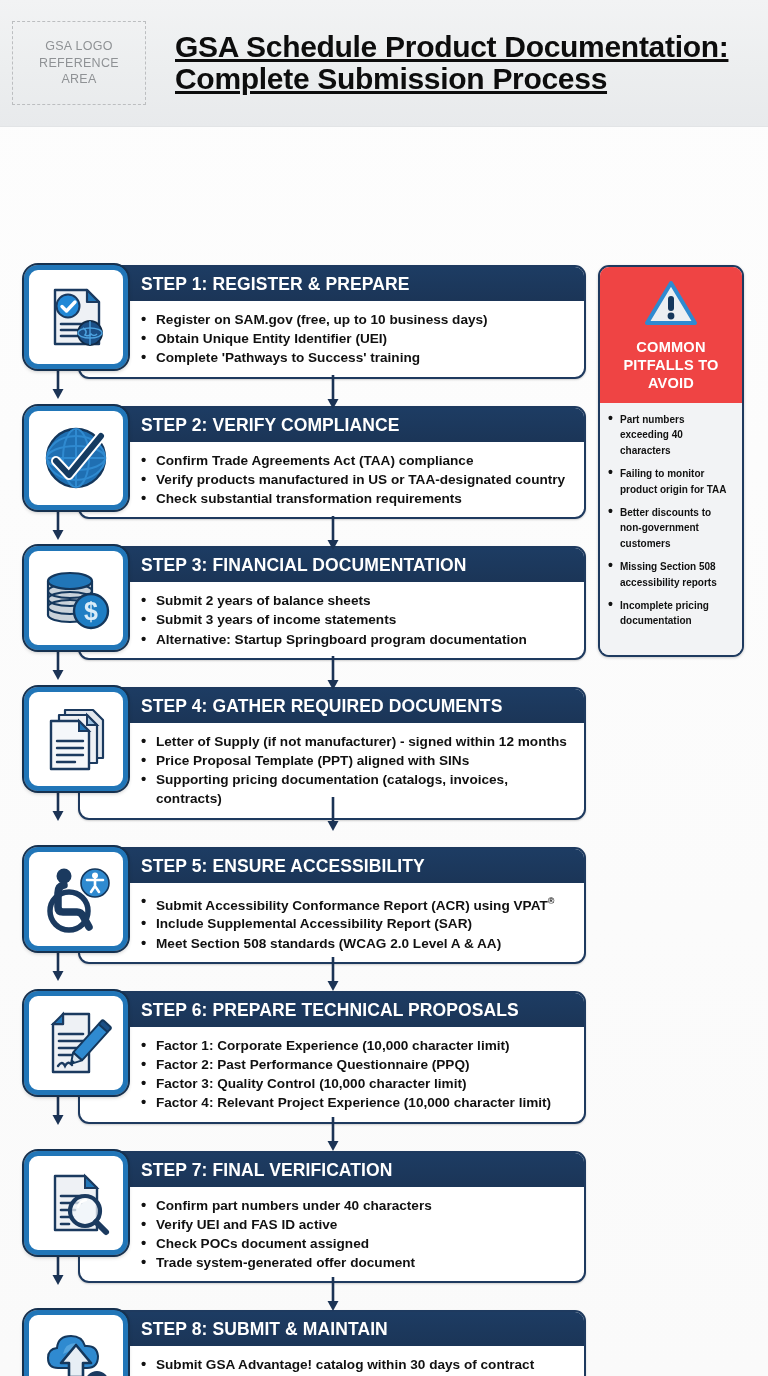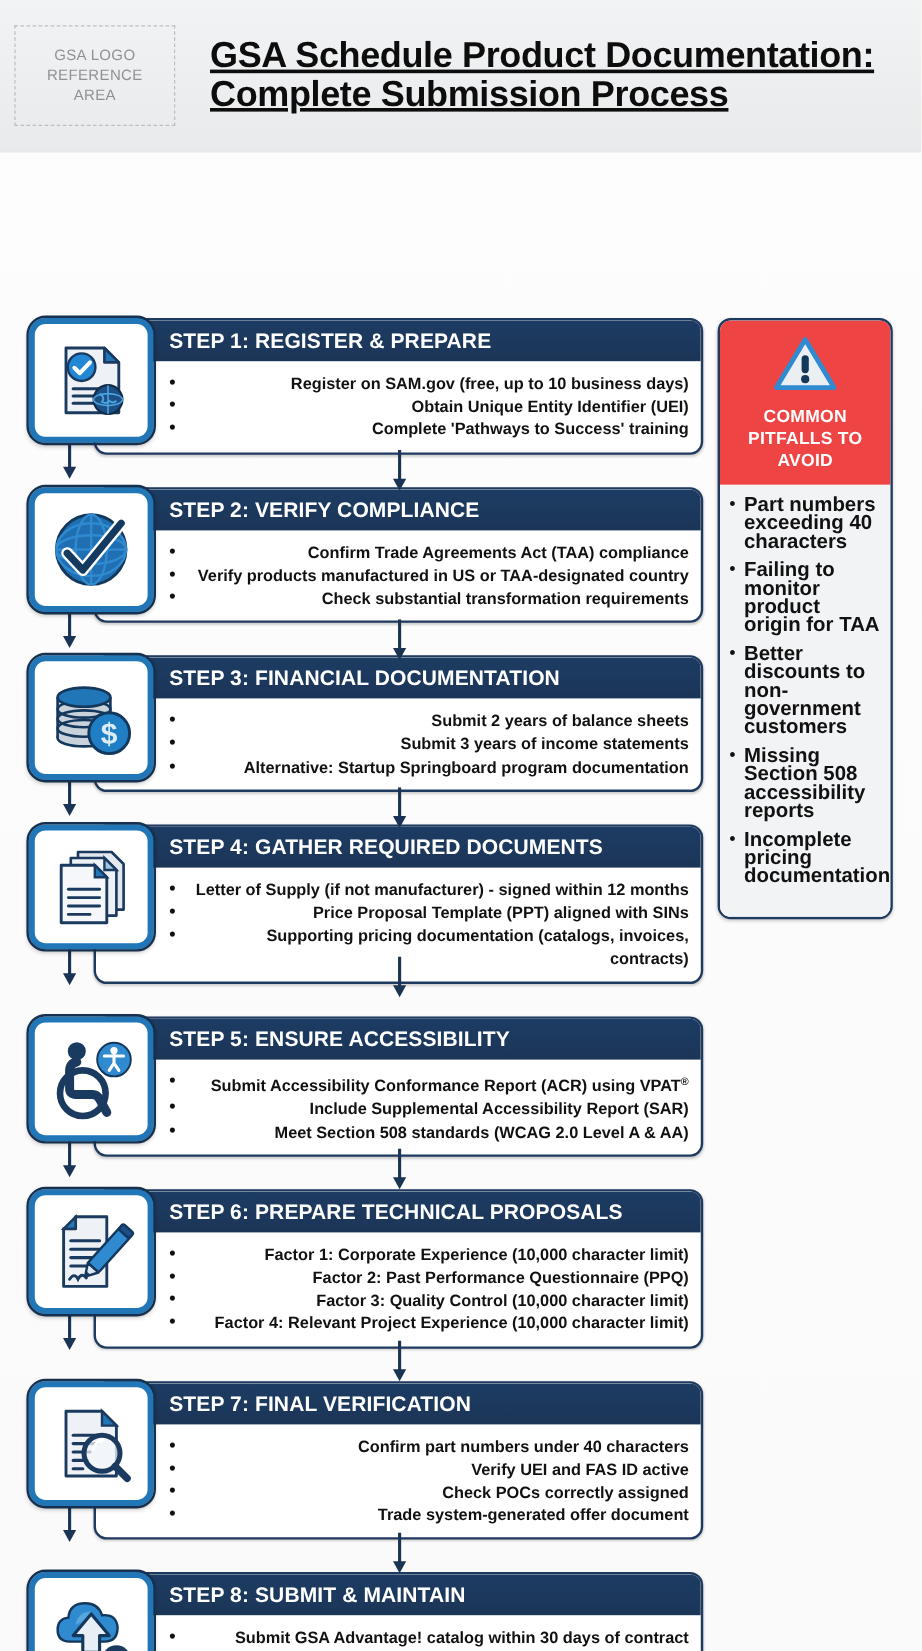--- a/index.html
+++ b/index.html
@@ -65,21 +65,21 @@
     font-size: 17.5px; font-weight: bold;
     letter-spacing: .1px;
     padding: 6px 0 6px 61px;
     line-height: 22px;
   }
   .card-body { padding: 9px 10px 9px 61px; }
   .card-body ul { list-style: none; }
   .card-body li {
     position: relative;
     font-size: 13.6px; font-weight: bold; color: #111111;
-    line-height: 19.2px; padding-left: 15px; text-align: right;
+    line-height: 19.2px; padding-left: 15px;
   }
   .card-body li::before {
     content: "•"; position: absolute; left: 0; top: -1px;
     font-size: 15px; color: #111;
   }
   .card-body li sup { font-size: 9px; vertical-align: super; }
 
   
   .icon-tile {
     position: absolute; left: 0; top: 0;
@@ -118,21 +118,21 @@
     color: #ffffff; font-size: 14.6px; font-weight: bold;
     line-height: 18px; margin-top: 7px; letter-spacing: .2px;
   }
   #pitfalls-body {
     background: #f2f3f5;
     padding: 9px 7px 10px 7px;
   }
   #pitfalls-body ul { list-style: none; }
   #pitfalls-body li {
     position: relative;
-    font-size: 17px; font-weight: bold; color: #111;
+    font-size: 10px; font-weight: bold; color: #111;
     line-height: 15.4px; padding-left: 13px; margin-bottom: 8px;
   }
   #pitfalls-body li:last-child { margin-bottom: 16px; }
   #pitfalls-body li::before {
     content: "•"; position: absolute; left: 1px; top: -1px; font-size: 14px;
   }
 </style>
 </head>
 <body>
 
@@ -412,21 +412,21 @@
             <path d="M39 41 q2 -6 8 -7" fill="none" stroke="#ffffff" stroke-width="2.4" stroke-linecap="round"></path>
             <line x1="57" y1="56" x2="67" y2="66" stroke="#1b3a5f" stroke-width="6" stroke-linecap="round"></line>
           </svg>
         </div>
         <div class="card">
           <div class="card-head">STEP 7: FINAL VERIFICATION</div>
           <div class="card-body">
             <ul>
               <li>Confirm part numbers under 40 characters</li>
               <li>Verify UEI and FAS ID active</li>
-              <li>Check POCs correctly assigned</li>
+              <li>Check POCs document assigned</li>
               <li>Trade system-generated offer document</li>
             </ul>
           </div>
         </div>
         <div class="arrow-v" style="left:27px; top:104px; height:32px;">
           <svg width="14" height="32" viewBox="0 0 14 32">
               <line x1="7" y1="0" x2="7" y2="22" stroke="#1b3355" stroke-width="2.6"></line>
               <path d="M1.5 20 L7 30 L12.5 20 Z" fill="#1b3355"></path>
             </svg>
         </div>

